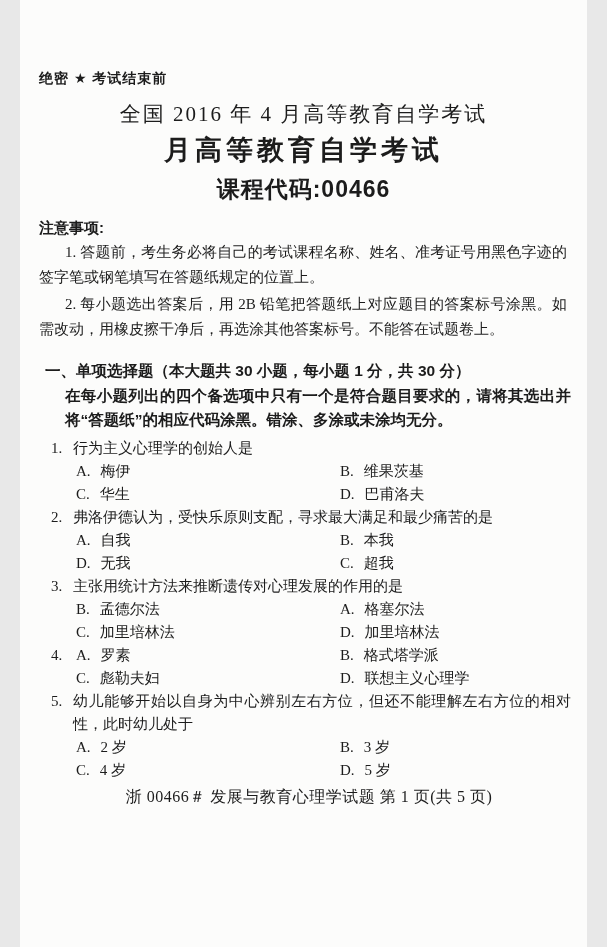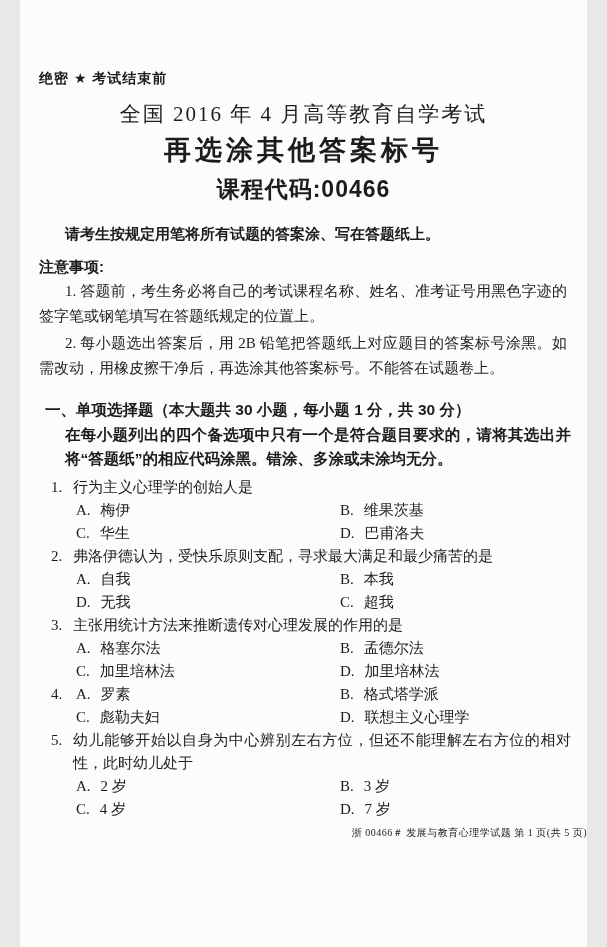--- a/index.html
+++ b/index.html
@@ -89,38 +89,37 @@
   .stem{text-align:justify;}
   .opts{
     display:grid;
     grid-template-columns:264px 1fr;
     padding-left:3px;
   }
   .opt{line-height:23px;white-space:nowrap;}
   .olabel{margin-right:10px;}
   .footer{
     margin-top:5px;
-    text-align:right;
-    font-size:10px;
+    text-align:center;
+    font-size:16px;
     letter-spacing:0.5px;
     padding-left:11px;
   }
 </style>
 </head>
 <body>
 
 <div class="page">
 
   <div class="classification heiti">绝密 ★ 考试结束前</div>
 
   <div class="title1">全国 2016 年 4 月高等教育自学考试</div>
-  <div class="title2 heiti">再选涂其他答案标号</div>
+  <div class="title2 heiti">月高等教育自学考试</div>
   <div class="course-code heiti">课程代码:00466</div>
 
-  <div class="notice heiti">请考生按规定用笔将所有试题的答案涂、写在答题纸上。</div>
 
 
   <div class="notes-title heiti">注意事项:</div>
   <p class="note">1. 答题前，考生务必将自己的考试课程名称、姓名、准考证号用黑色字迹的签字笔或钢笔填写在答题纸规定的位置上。</p>
   <p class="note">2. 每小题选出答案后，用 2B 铅笔把答题纸上对应题目的答案标号涂黑。如需改动，用橡皮擦干净后，再选涂其他答案标号。不能答在试题卷上。</p>
 
   <div class="part-heading heiti">一、单项选择题（本大题共 30 小题，每小题 1 分，共 30 分）</div>
   <div class="part-instructions heiti">在每小题列出的四个备选项中只有一个是符合题目要求的，请将其选出并将“答题纸”的相应代码涂黑。错涂、多涂或未涂均无分。</div>
 
   <div class="questions">
@@ -149,22 +148,22 @@
           <div class="opt"><span class="olabel">C.</span><span>超我</span></div>
         </div>
       </div>
     </div>
 
     <div class="question">
       <span class="qnum">3.</span>
       <div class="qbody">
         <div class="stem">主张用统计方法来推断遗传对心理发展的作用的是</div>
         <div class="opts">
+          <div class="opt"><span class="olabel">B.</span><span>孟德尔法</span></div>
           <div class="opt"><span class="olabel">A.</span><span>格塞尔法</span></div>
-          <div class="opt"><span class="olabel">B.</span><span>孟德尔法</span></div>
           <div class="opt"><span class="olabel">C.</span><span>加里培林法</span></div>
           <div class="opt"><span class="olabel">D.</span><span>加里培林法</span></div>
         </div>
       </div>
     </div>
 
     <div class="question">
       <span class="qnum">4.</span>
       <div class="qbody">
         <div class="opts">
@@ -177,21 +176,21 @@
     </div>
 
     <div class="question">
       <span class="qnum">5.</span>
       <div class="qbody">
         <div class="stem">幼儿能够开始以自身为中心辨别左右方位，但还不能理解左右方位的相对性，此时幼儿处于</div>
         <div class="opts">
           <div class="opt"><span class="olabel">A.</span><span>2 岁</span></div>
           <div class="opt"><span class="olabel">B.</span><span>3 岁</span></div>
           <div class="opt"><span class="olabel">C.</span><span>4 岁</span></div>
-          <div class="opt"><span class="olabel">D.</span><span>7 岁</span></div>
+          <div class="opt"><span class="olabel">D.</span><span>5 岁</span></div>
         </div>
       </div>
     </div>
 
   </div>
 
   <div class="footer">浙 00466＃ 发展与教育心理学试题 第 1 页(共 5 页)</div>
 
 </div>
 

